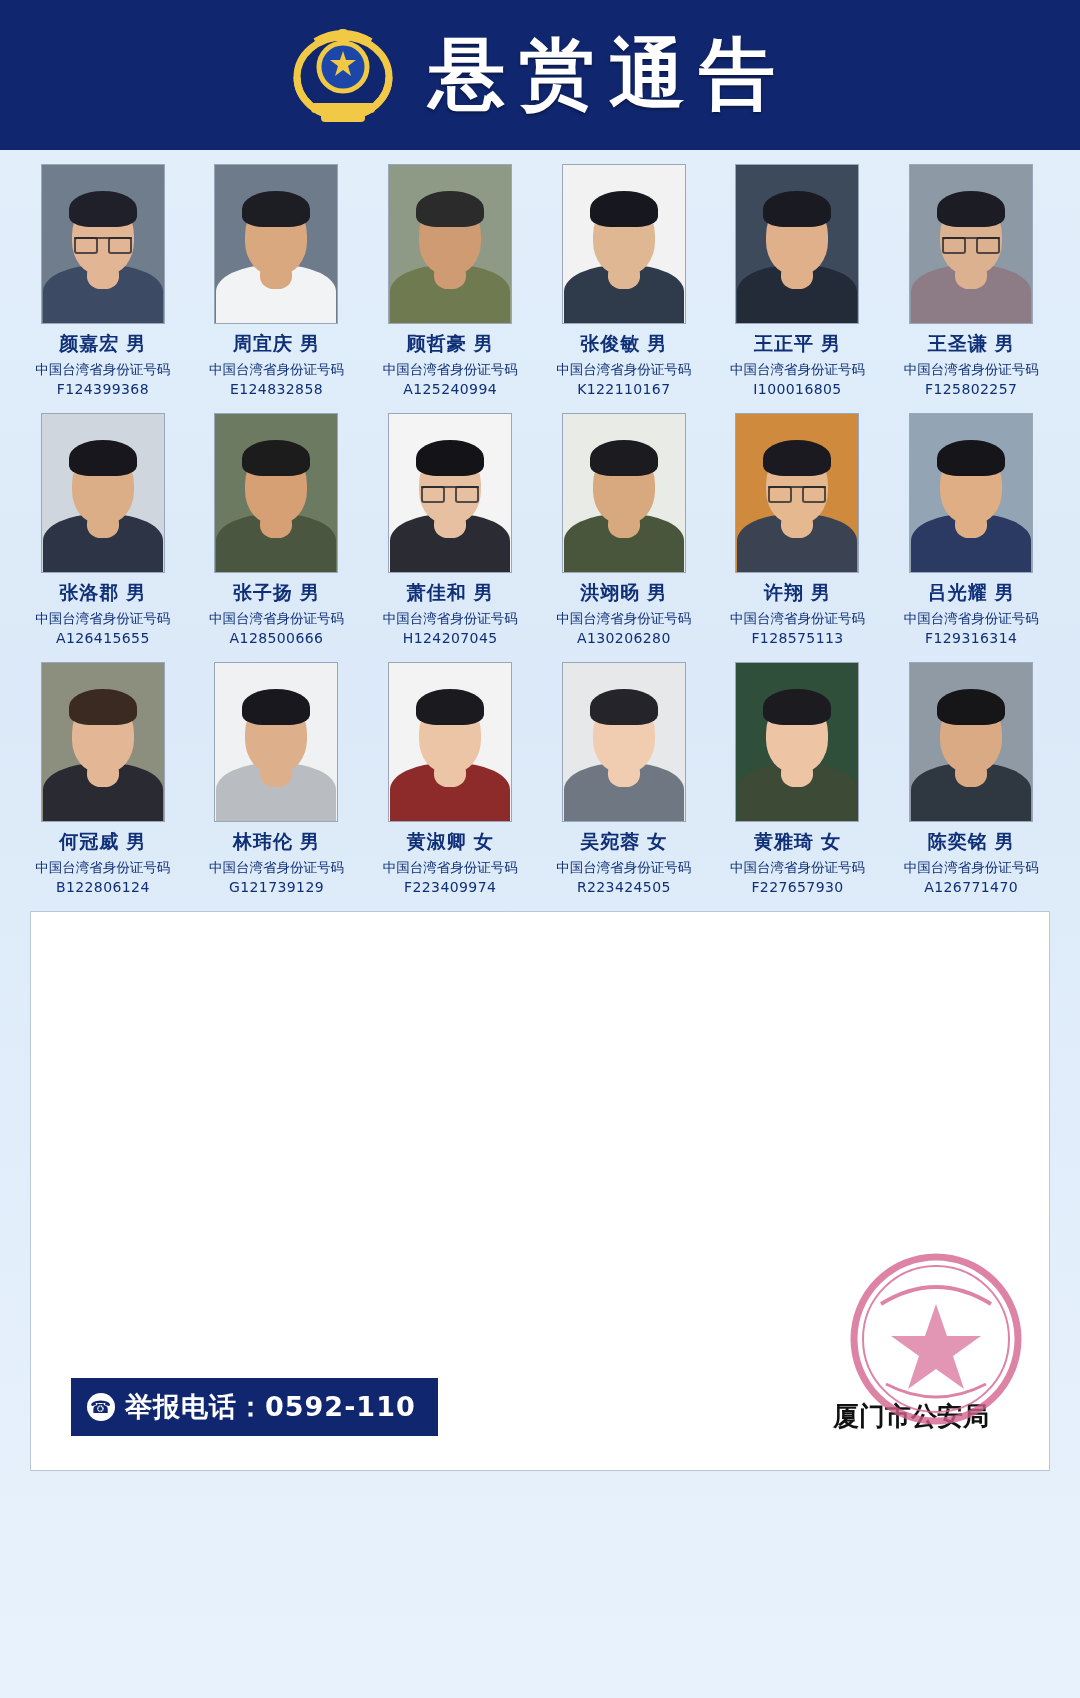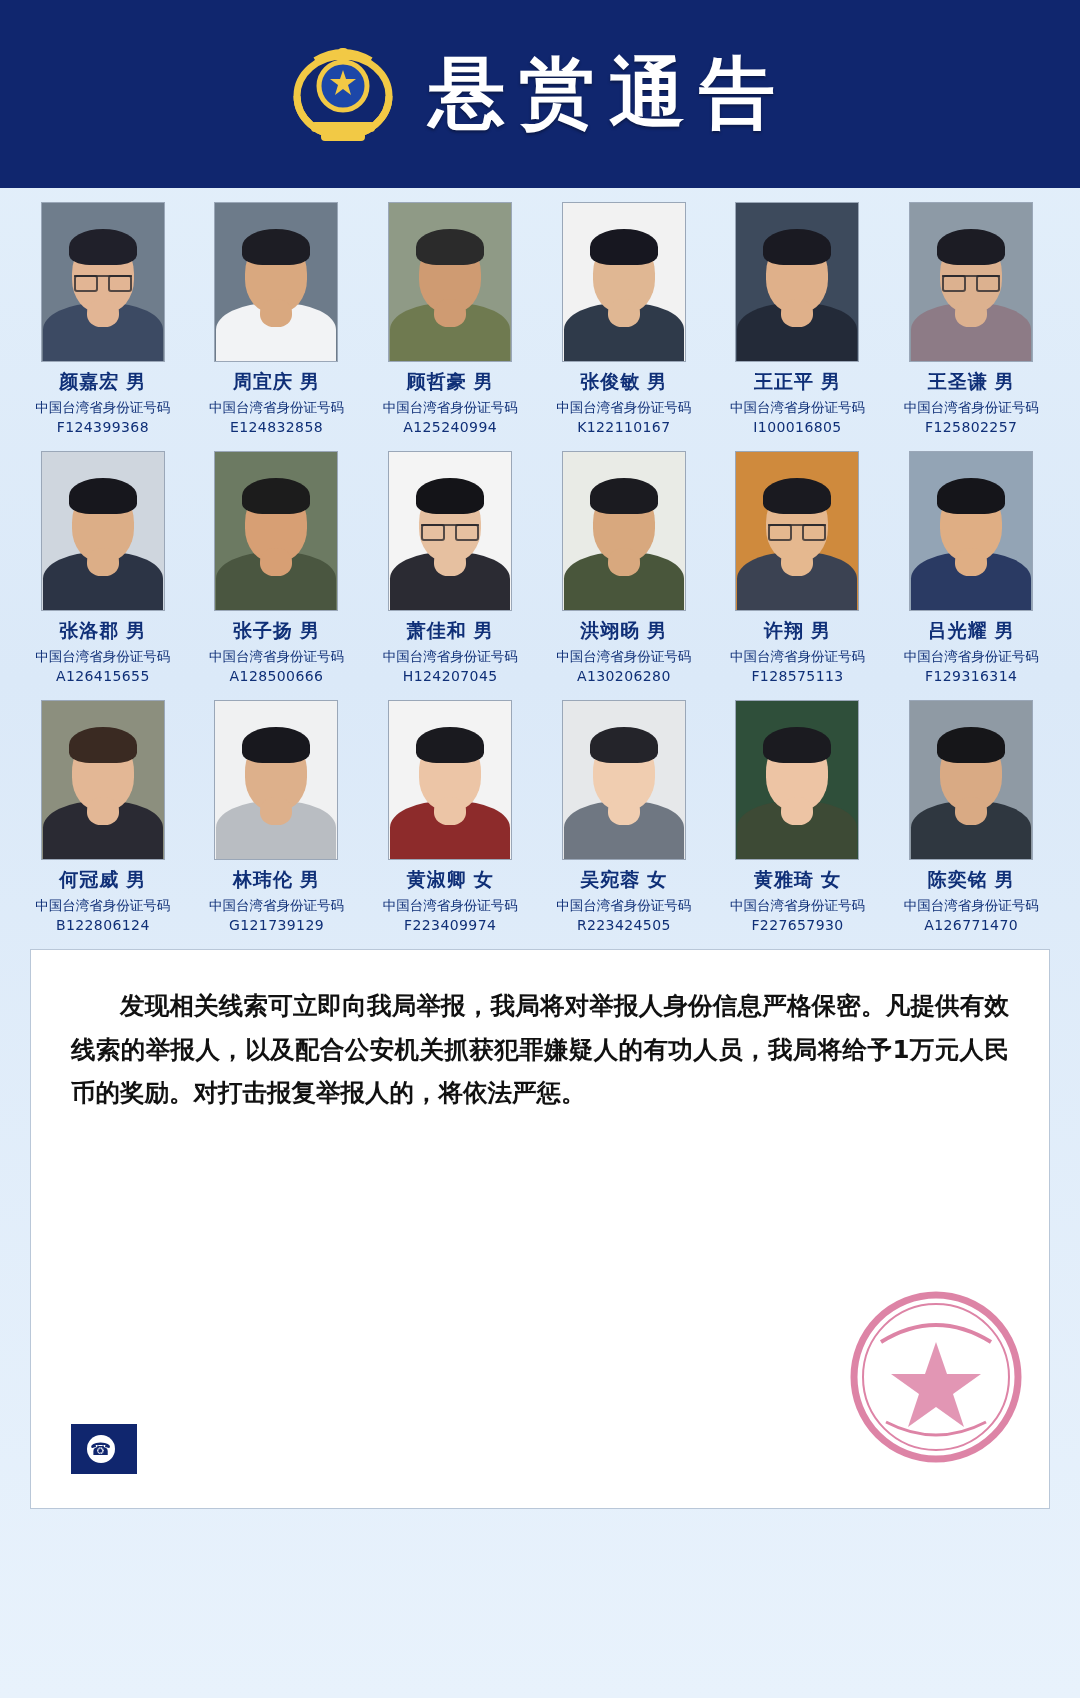--- a/index.html
+++ b/index.html
@@ -17,21 +17,21 @@
     position: relative;
     width: 1080px;
     height: 1698px;
     background: linear-gradient(180deg, #e4f0fb 0%, #dbe9f8 40%, #e8f2fc 100%);
     box-sizing: border-box;
   }
 
   
   .header {
     position: relative;
-    height: 188px;
+    height: 150px;
     background: #10266e;
     display: flex;
     align-items: center;
     justify-content: center;
   }
   .header-inner {
     display: flex;
     align-items: center;
     gap: 34px;
   }
@@ -456,27 +456,28 @@
             <div class="head" style="top:96px;width:32px;height:28px;background:#d9aa84"></div>
           </div>
           <div class="pname"><span>陈奕铭</span><span class="gender">男</span></div>
           <div class="plabel">中国台湾省身份证号码</div>
           <div class="pid">A126771470</div>
         </div>
       </div>
   </div>
 
   <div class="notice">
-    <p>发现相关线索可立即向我局举报，我局将对举报人身份信息严格保密。凡提供有效线索的举报人，以及配合公安机关抓获犯罪嫌疑人的有功人员，我局将给予1万元人民币的奖励。对打击报复举报人的，将依法严惩。</p>
 
     <div class="footer-row">
       <div class="tipline">
         <span class="phone-icon">☎</span>
+        <span>举报电话：0592-110</span>
       </div>
       <div class="signature">
+        <div class="sig-line">厦门市公安局</div>
       </div>
     </div>
 
     <div class="seal">
       <svg width="190" height="190" viewBox="0 0 190 190">
         <circle cx="95" cy="95" r="82" fill="none" stroke="#d4628e" stroke-width="7"></circle>
         <circle cx="95" cy="95" r="73" fill="none" stroke="#d4628e" stroke-width="2"></circle>
         <polygon points="95,60 106,92 140,92 112,112 123,145 95,125 67,145 78,112 50,92 84,92" fill="#d4628e" opacity="0.85"></polygon>
         <path d="M40 60 q55 -34 110 0" fill="none" stroke="#d4628e" stroke-width="4"></path>
         <path d="M45 140 q50 26 100 0" fill="none" stroke="#d4628e" stroke-width="3"></path>

